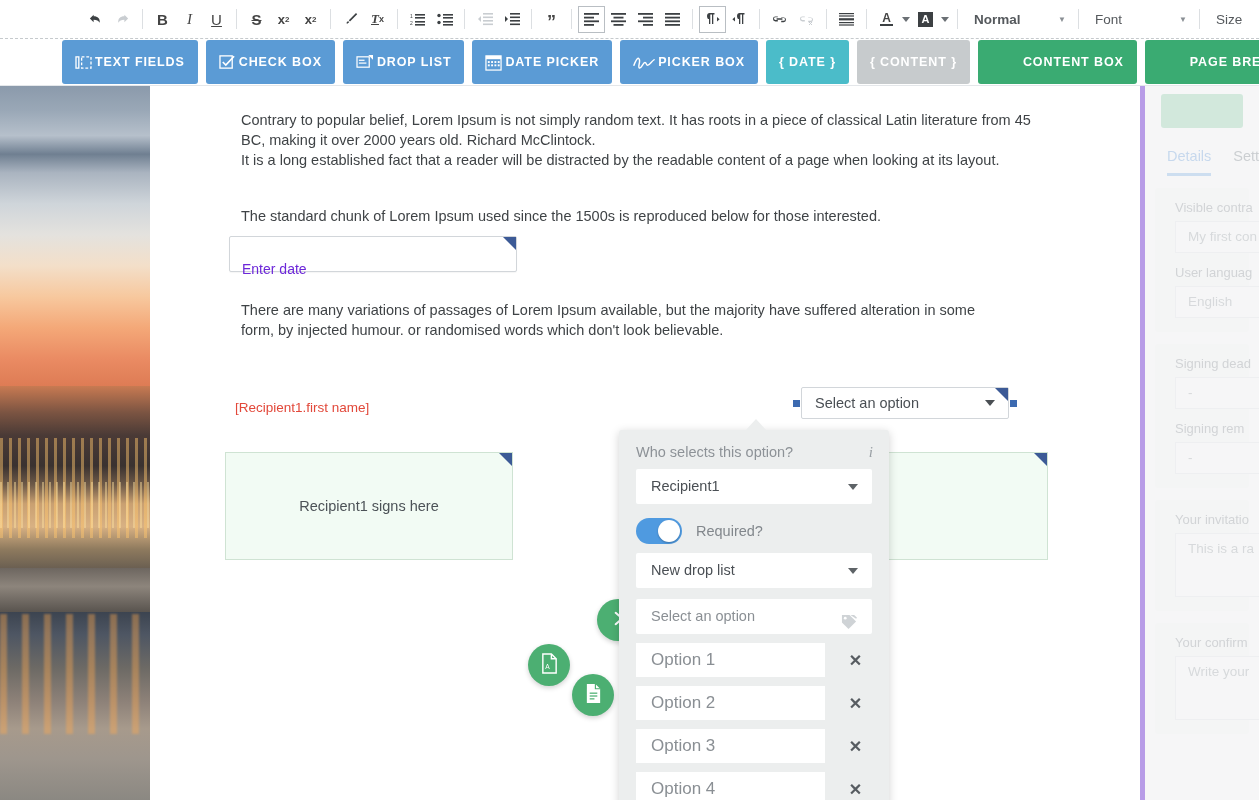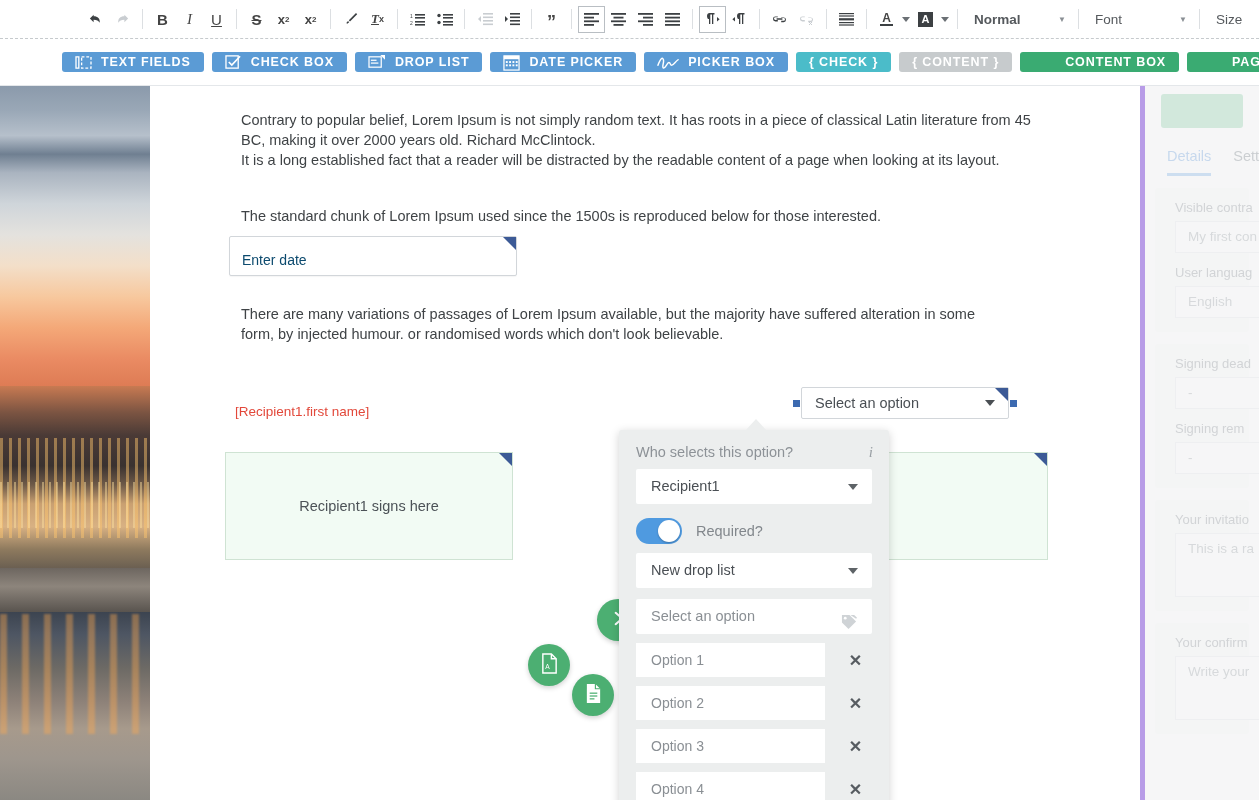--- a/index.html
+++ b/index.html
@@ -31,21 +31,21 @@
   }
   .tb-select .caret{ font-size:8px; color:#8a8f94; margin-left:14px; }
 
   
   #field-toolbar{
     position:absolute; left:0; top:38px; width:1259px; height:48px;
     background:#fff; border-top:1px dashed #c6cacd; border-bottom:1px solid #e4e7ea;
     display:flex; align-items:center; padding-left:62px; gap:8px;
   }
   .fbtn{
-    height:20px; border-radius:3px; display:flex; align-items:center; gap:9px;
+    height:44px; border-radius:3px; display:flex; align-items:center; gap:3px;
     padding:0 13px; color:#fff; font-size:12.5px; letter-spacing:.9px;
     font-weight:bold; cursor:pointer; white-space:nowrap; flex:none;
   }
   .fbtn.blue{ background:#5b9bd5; }
   .fbtn.teal{ background:#4bbcc9; }
   .fbtn.gray{ background:#c7cbcd; }
   .fbtn.green{ background:#3aab72;padding-left:45px; }
   .fbtn svg{ display:block; }
 
   
@@ -104,22 +104,22 @@
     font-size:14.5px; color:#3f4346; line-height:20px; margin:0 0 8px 12px;
     max-width:790px;
   }
   .spacer-lg{ height:28px; }
   .token-red{ font-size:13.5px; color:#e2483a; margin:6px; line-height:20px; }
 
   
   .field-widget{
     position:relative; display:inline-block; vertical-align:middle;
     border:1px solid #d2d6da; background:#fff; border-radius:2px;
-    height:40px; line-height:30px; font-size:14px; color:#0c4a6e;
-    padding:8px 12px; box-shadow:0 1px 1px rgba(0,0,0,.04);
+    height:20px; line-height:30px; font-size:14px; color:#6d28d9;
+    padding:17px 12px; box-shadow:0 1px 1px rgba(0,0,0,.04);
   }
   .corner-flag{
     position:absolute; right:0; top:0; width:0; height:0;
     border-top:13px solid #3c5a96; border-left:13px solid transparent;
   }
 
   
   #inline-select{
     position:absolute; left:651px; top:301px; width:208px; height:32px;
     border:1px solid #d2d6da; background:#fff; border-radius:2px;
@@ -213,21 +213,21 @@
     border-radius:50%; background:#fff; box-shadow:0 1px 2px rgba(0,0,0,.25);
   }
   .pp-toggle-label{ font-size:14.5px; color:#82878c; }
   .pp-field{
     margin-top:11px; height:35px; background:#fff; border-radius:2px; position:relative;
     font-size:14.5px; color:#8a8f94; line-height:35px; padding-left:15px;
   }
   .pp-opt-row{ display:flex; align-items:center; margin-top:9px; }
   .pp-opt{
     width:194px; height:34px; background:#fff; border-radius:0;
-    font-size:14px; color:#8a8f94; line-height:34px; padding-left:15px;
+    font-size:17px; color:#8a8f94; line-height:34px; padding-left:15px;
   }
   .pp-x{
     width:34px; text-align:center; font-size:16px; color:#575c61; cursor:pointer;
     font-weight:bold; margin-left:14px;
   }
 </style>
 </head>
 <body>
 
 <div id="format-toolbar">
@@ -457,21 +457,21 @@
   <div class="fbtn blue">
     <span>
       <svg width="22" height="15" viewBox="0 0 24 16">
           <path d="M1 11c3-8 5-9 6-6s-2 8 0 9 4-6 6-6 1 3 3 3 4-4 7-6" fill="none" stroke="#fff" stroke-width="1.6" stroke-linecap="round"></path>
         </svg>
     </span>
     <span>PICKER BOX</span>
   </div>
 
   <div class="fbtn teal">
-    <span>{ CHECK }</span>
+    <span>{ DATE }</span>
   </div>
 
   <div class="fbtn gray">
     <span>{ CONTENT }</span>
   </div>
 
   <div class="fbtn green">
     <span>CONTENT BOX</span>
   </div>
 

